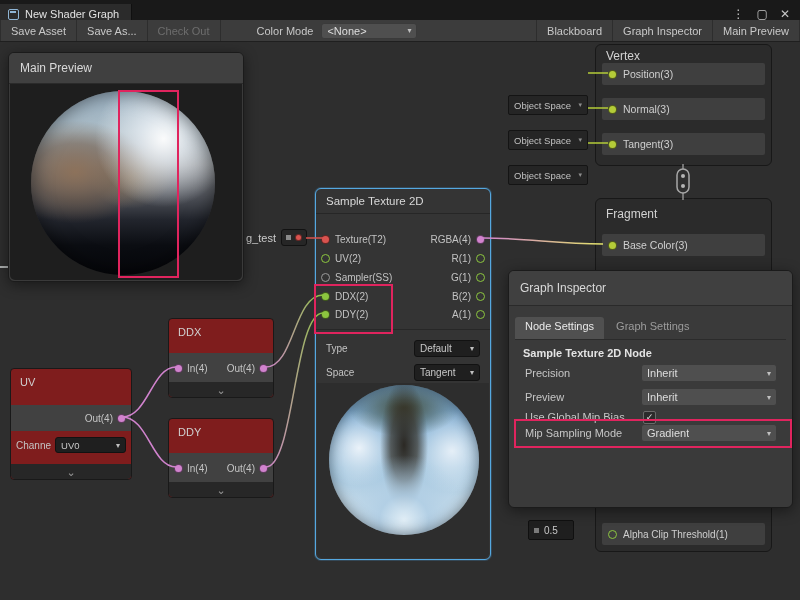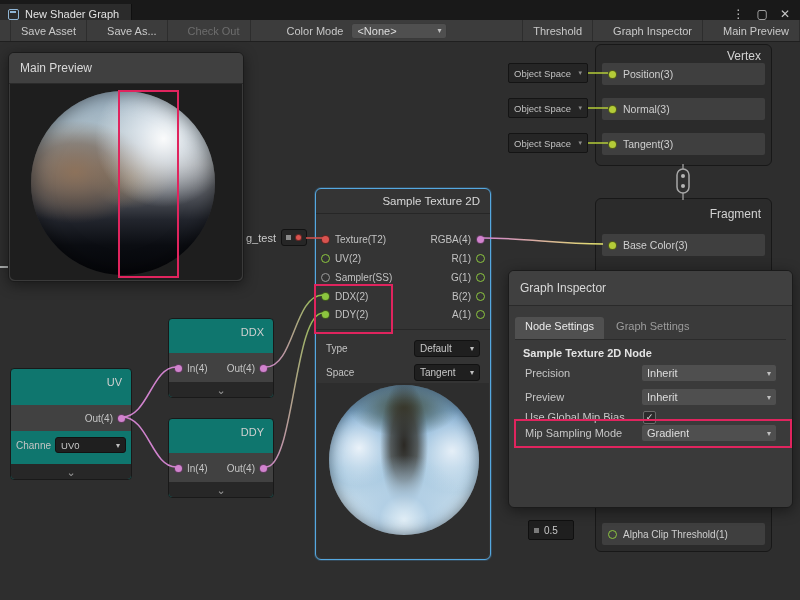--- a/index.html
+++ b/index.html
@@ -13,53 +13,53 @@
            color:#e2e2e2;font-size:11px;border-right:1px solid #101010;}
   .tab-icon{width:11px;height:11px;border:1px solid #8fb5d5;border-radius:2px;position:relative;box-sizing:border-box;flex:none;}
   .tab-icon::after{content:"";position:absolute;left:1px;top:1px;width:6px;height:2px;background:#8fb5d5;}
   .win-controls{margin-left:auto;display:flex;align-items:center;gap:12px;padding-right:10px;color:#c5c5c5;font-size:12px;}
   .win-controls span{cursor:default;line-height:20px;}
 
   
   .toolbar{position:absolute;left:0;top:20px;width:800px;height:22px;background:#3c3c3c;
            border-bottom:1px solid #1f1f1f;display:flex;align-items:stretch;box-sizing:border-box;}
   .tb{background:none;border:none;border-right:1px solid #2d2d2d;color:#c9c9c9;font-size:11px;
-      font-family:inherit;padding:0 10px;display:flex;align-items:center;cursor:default;margin-left:10px;}
+      font-family:inherit;padding:0 10px;display:flex;align-items:center;cursor:default;}
   .tb.first{border-left:1px solid #2d2d2d;}
   .tb.grp{margin-left:8px;border-left:1px solid #2d2d2d;}
   .tb.disabled{color:#6d6d6d;}
   .cm-label{color:#c7c7c7;font-size:11px;display:flex;align-items:center;margin-left:28px;padding:0 8px;}
   .toolbar .dd.toolbar-dd{width:96px;height:16px;align-self:center;}
   .toolbar-spacer{flex:1;}
 
   
   .dd{display:flex;align-items:center;background:#4f4f4f;border:1px solid #3a3a3a;border-radius:3px;
       padding:0 5px;font-size:11px;color:#dedede;height:18px;box-sizing:border-box;cursor:default;}
   .dd::after{content:"▾";margin-left:auto;font-size:8px;color:#c0c0c0;padding-left:6px;}
   .dd.dark{background:#1f1f1f;border-color:#121212;font-size:10px;color:#c8c8c8;height:17px;}
   .dd.small{height:16px;font-size:9.5px;}
   .dd > span{white-space:nowrap;overflow:hidden;}
 
   
-  .canvas{position:absolute;left:0;top:42px;width:800px;height:558px;background:#2e2e2e;overflow:hidden;text-align:right;}
+  .canvas{position:absolute;left:0;top:42px;width:800px;height:558px;background:#2e2e2e;overflow:hidden;}
   .edges{position:absolute;left:0;top:0;z-index:5;pointer-events:none;}
 
   
   .port{width:9px;height:9px;border-radius:50%;box-sizing:border-box;flex:none;
         background:var(--c);border:1px solid rgba(0,0,0,.55);}
   .port.hollow{background:transparent;border:1.5px solid var(--c);}
 
   
   .ctx-node{position:absolute;background:#2b2b2b;border:1px solid #181818;border-radius:6px;z-index:2;box-sizing:border-box;}
   .ctx-title{padding:4px 10px 0;font-size:12px;color:#d2d2d2;}
   .ctx-row{position:absolute;left:6px;right:6px;height:22px;background:#3f3f3f;border-radius:2px;
            display:flex;align-items:center;gap:6px;padding:0 6px;box-sizing:border-box;
            font-size:10.5px;color:#cfcfcf;white-space:nowrap;}
   .space-dd{position:absolute;width:80px;height:20px;background:#252525;border:1px solid #141414;border-radius:2px;
-            display:flex;align-items:center;padding:0 5px;box-sizing:border-box;font-size:9.5px;color:#c2c2c2;z-index:2;}
+            display:flex;align-items:center;padding:0 5px;box-sizing:border-box;font-size:9.5px;color:#c2c2c2;z-index:2;margin-top:32px;}
   .space-dd::after{content:"▾";margin-left:auto;font-size:7px;color:#8d8d8d;}
 
   
   .st-node{position:absolute;background:#343434;border:1.5px solid #55a8e0;border-radius:6px;z-index:2;
            box-sizing:border-box;box-shadow:0 0 0 1px rgba(70,150,210,.25);}
   .st-title{padding:6px 10px;font-size:11.5px;color:#d8d8d8;border-bottom:1px solid #262626;}
   .st-in,.st-out{position:absolute;display:flex;align-items:center;gap:5px;height:18px;font-size:10px;color:#c2c2c2;white-space:nowrap;}
   .st-in{left:5px;}
   .st-out{right:5px;}
   .st-divider{position:absolute;left:0;right:0;top:140px;height:1px;background:#272727;}
@@ -71,21 +71,21 @@
     background:
       radial-gradient(circle at 50% 90%, rgba(225,238,246,.95) 0%, rgba(175,205,228,.85) 16%, rgba(130,175,215,0) 42%),
       radial-gradient(ellipse 16% 44% at 50% 40%, rgba(38,33,26,.95) 0%, rgba(52,46,36,.7) 55%, rgba(0,0,0,0) 100%),
       radial-gradient(ellipse 46% 24% at 50% 15%, rgba(58,66,44,.9), rgba(0,0,0,0) 80%),
       radial-gradient(circle at 20% 42%, rgba(250,252,255,.85) 0%, rgba(250,252,255,0) 26%),
       radial-gradient(circle at 82% 44%, rgba(250,252,255,.8) 0%, rgba(250,252,255,0) 28%),
       linear-gradient(180deg,#76a3c9 0%,#84b1d5 28%,#9cc2dd 55%,#c0d8e8 75%,#dcebf3 100%);
     box-shadow:inset 0 0 14px rgba(0,0,0,.45);}
 
   
-  .sm-node{position:absolute;background:#0f766e;border:1px solid #191919;border-radius:4px;z-index:2;box-sizing:border-box;}
+  .sm-node{position:absolute;background:#7f1d1d;border:1px solid #191919;border-radius:4px;z-index:2;box-sizing:border-box;}
   .sm-title{padding:7px 9px 0;font-size:11px;color:#d0d0d0;}
   .sm-strip{position:absolute;left:0;right:0;background:#414141;display:flex;align-items:center;
             padding:0 5px;box-sizing:border-box;font-size:10px;color:#c4c4c4;}
   .pg{display:flex;align-items:center;gap:4px;white-space:nowrap;}
   .sm-collapse{position:absolute;left:0;right:0;bottom:0;height:15px;background:#272727;border-radius:0 0 4px 4px;
                display:flex;align-items:center;justify-content:center;color:#979797;font-size:11px;}
   .sm-collapse::after{content:"⌄";line-height:4px;}
   .uv-ch{position:absolute;left:5px;right:5px;height:20px;display:flex;align-items:center;gap:4px;
          font-size:10px;color:#c4c4c4;white-space:nowrap;}
   .uv-ch .dd{flex:1;}
@@ -147,21 +147,21 @@
 
   <div class="toolbar">
     <button class="tb first">Save Asset</button>
     <button class="tb">Save As...</button>
     <button class="tb disabled">Check Out</button>
     <span class="cm-label">Color Mode</span>
     <div class="dd toolbar-dd">
       <span>&lt;None&gt;</span>
     </div>
     <div class="toolbar-spacer"></div>
-    <button class="tb first">Threshold</button>
+    <button class="tb first">Blackboard</button>
     <button class="tb">Graph Inspector</button>
     <button class="tb">Main Preview</button>
   </div>
 
   <div class="canvas">
 
     <svg class="edges" width="800" height="558" viewBox="0 0 800 558">
       <defs>
         <linearGradient id="g-ddx" gradientUnits="userSpaceOnUse" x1="266" y1="0" x2="323" y2="0">
           <stop offset="0" stop-color="#D183CE"></stop>

